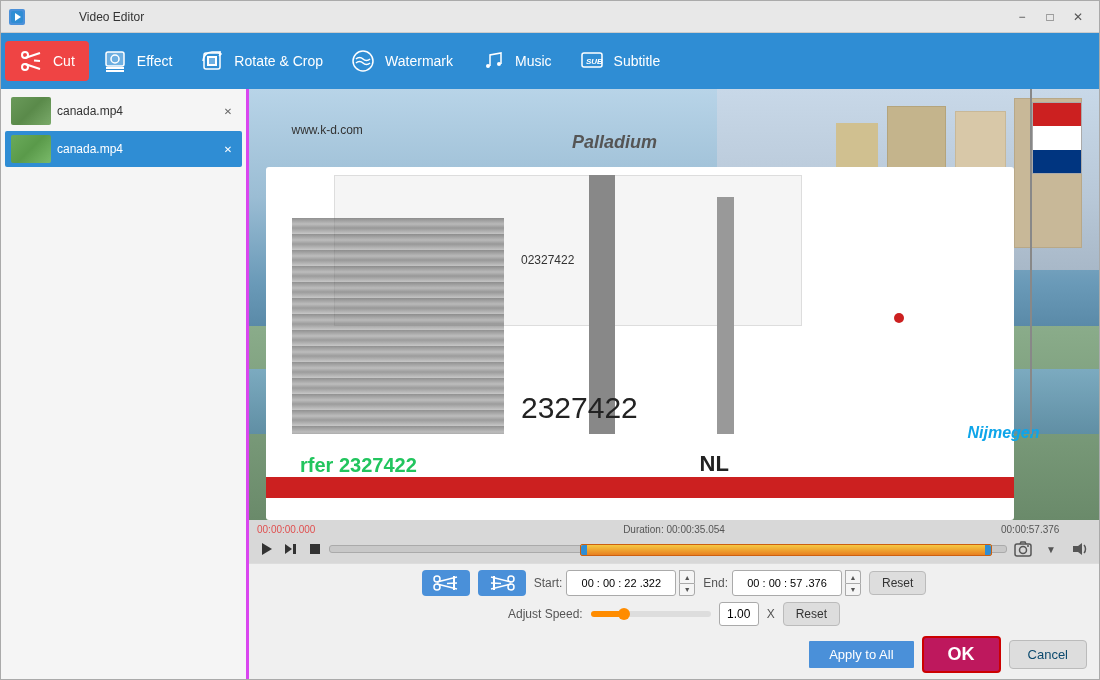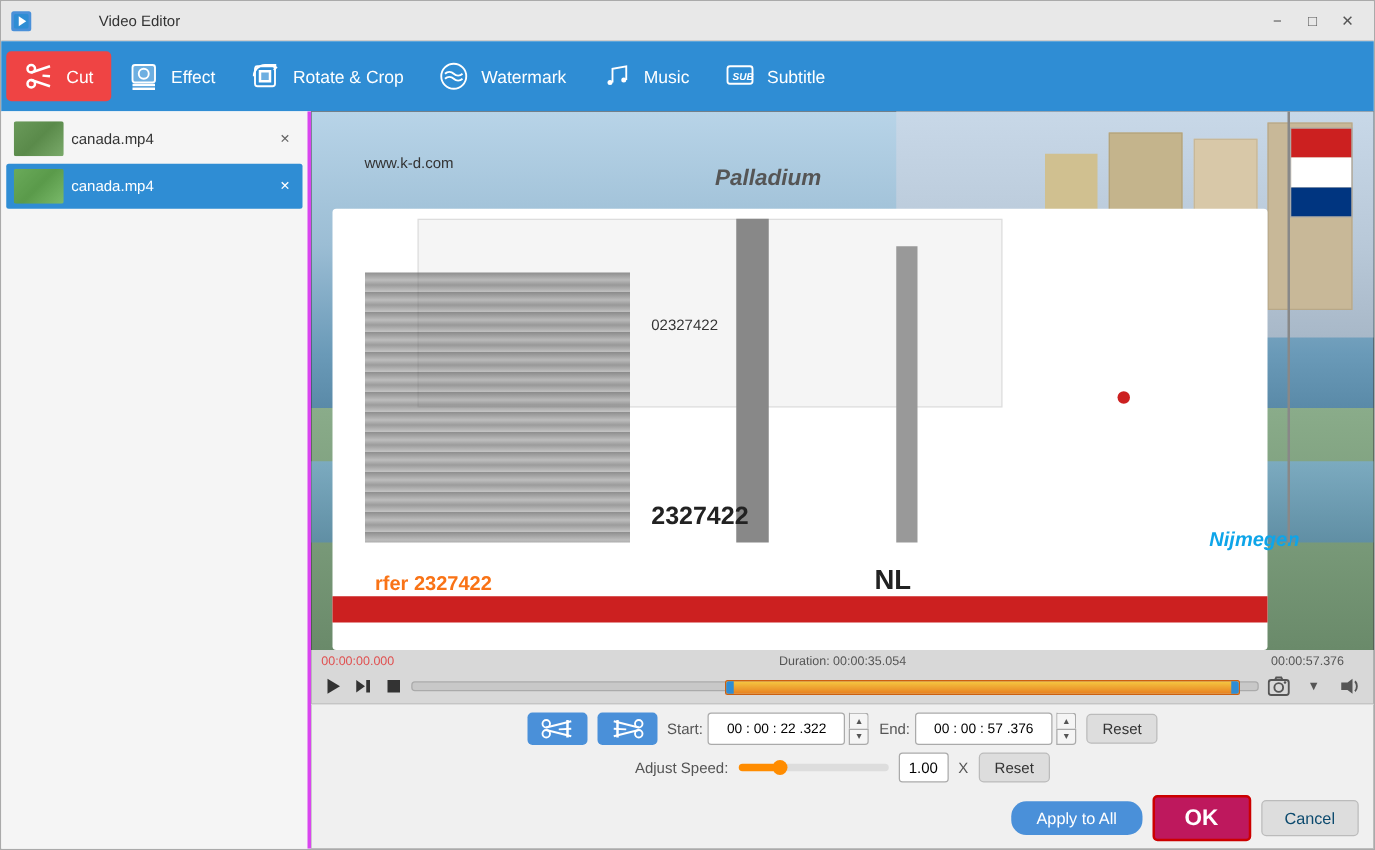--- a/index.html
+++ b/index.html
@@ -60,21 +60,21 @@
     .reset-btn { background: #ddd; border: 1px solid #bbb; border-radius: 4px; cursor: pointer; padding: 4px 12px; font-size: 12px; color: #333; }
 
     .speed-row { display: flex; align-items: center; justify-content: center; gap: 8px; margin-bottom: 6px; }
     .speed-label { font-size: 12px; color: #555; }
     .speed-slider { width: 120px; height: 6px; background: linear-gradient(90deg, #ff8c00 0%, #ff8c00 30%, #ddd 30%); border-radius: 3px; position: relative; cursor: pointer; }
     .speed-slider-thumb { position: absolute; left: 28%; top: 50%; transform: translate(-50%, -50%); width: 12px; height: 12px; background: #ff8c00; border-radius: 50%; cursor: grab; }
     .speed-value { width: 40px; height: 24px; border: 1px solid #aaa; border-radius: 3px; font-size: 12px; text-align: center; background: white; display: flex; align-items: center; justify-content: center; }
     .speed-x { font-size: 12px; color: #555; }
 
     .action-row { display: flex; align-items: center; justify-content: flex-end; gap: 8px; padding-top: 4px; }
-    .apply-btn { background: #4a90d9; border: none; border-radius: 12px; cursor: pointer; padding: 6px 20px; font-size: 13px; color: white; }
+    .apply-btn { background: #4a90d9; border: none; border-radius: 1px; cursor: pointer; padding: 6px 20px; font-size: 13px; color: white; }
     .ok-btn { background: #be185d; border: 2px solid #cc0000; border-radius: 4px; cursor: pointer; padding: 6px 24px; font-size: 18px; color: white; font-weight: bold; }
     .cancel-btn { background: #ddd; border: 1px solid #bbb; border-radius: 4px; cursor: pointer; padding: 6px 18px; font-size: 13px; color: #0c4a6e; }
   </style>
 </head>
 <body>
 
 <div class="window">
 
   <div class="title-bar">
     <div class="title-bar-icon">
@@ -199,43 +199,43 @@
 
           <div style="position:absolute;bottom:45%;left:10%;width:55%;height:35%;background:#f5f5f5;border:1px solid #ddd;"></div>
 
           <div style="position:absolute;bottom:20%;left:5%;width:25%;height:50%;background:repeating-linear-gradient(180deg,#555 0px,#777 3px,#999 6px,#666 10px,#888 13px,#aaa 16px);opacity:0.65;"></div>
 
           <div style="position:absolute;bottom:20%;left:40%;width:3%;height:60%;background:#888;"></div>
           <div style="position:absolute;bottom:20%;left:55%;width:2%;height:55%;background:#999;"></div>
 
           <div class="red-dot" style="position:absolute;top:52%;right:23%;width:10px;height:10px;background:#cc2020;border-radius:50%;"></div>
 
-          <div style="position:absolute;bottom:22%;left:32%;font-size:20px;font-weight:bold;color:#222;font-family:Arial;">2327422</div>
-          <div style="position:absolute;bottom:10%;left:6%;font-size:16px;font-weight:bold;color:#f97316;font-family:Arial;">rfer 2327422</div>
+          <div style="position:absolute;bottom:22%;left:32%;font-size:30px;font-weight:normal;color:#222;font-family:Arial;">2327422</div>
+          <div style="position:absolute;bottom:10%;left:6%;font-size:20px;font-weight:bold;color:#22c55e;font-family:Arial;">rfer 2327422</div>
           <div style="position:absolute;bottom:10%;left:53%;font-size:22px;font-weight:bold;color:#222;font-family:Arial;">NL</div>
           <div style="position:absolute;bottom:18%;right:7%;font-size:16px;font-weight:bold;color:#0ea5e9;font-family:Arial;font-style:italic;">Nijmegen</div>
           <div style="position:absolute;top:8%;left:5%;font-size:12px;color:#333;font-family:Arial;">www.k-d.com</div>
           <div style="position:absolute;top:10%;left:38%;font-size:18px;font-weight:bold;color:#555;font-family:Arial;font-style:italic;">Palladium</div>
           <div style="position:absolute;top:38%;left:32%;font-size:12px;color:#333;font-family:Arial;">02327422</div>
 
           <div style="position:absolute;top:3%;right:2%;width:50px;height:72px;display:flex;flex-direction:column;border:1px solid #aaa;">
             <div style="height:33%;background:#cc2020;"></div>
             <div style="height:34%;background:white;"></div>
             <div style="height:33%;background:#003580;"></div>
           </div>
 
           <div style="position:absolute;top:0;right:calc(2% + 50px);width:2px;height:80%;background:#888;"></div>
         </div>
       </div>
 
       <div style="background:#d8d8d8;padding:4px 8px 2px 8px;">
         <div style="display:flex;align-items:center;margin-bottom:2px;">
           <span style="font-size:10px;color:#e05050;white-space:nowrap;min-width:90px;">00:00:00.000</span>
           <span style="flex:1;text-align:center;font-size:10px;color:#555;">Duration: 00:00:35.054</span>
-          <span style="font-size:10px;color:#555;white-space:nowrap;min-width:90px;text-align:center;">00:00:57.376</span>
+          <span style="font-size:10px;color:#555;white-space:nowrap;min-width:90px;text-align:left;">00:00:57.376</span>
         </div>
 
         <div style="display:flex;align-items:center;gap:4px;">
 
           <button class="play-btn">
             <svg viewBox="0 0 16 16" fill="#333">
                 <polygon points="3,2 13,8 3,14"></polygon>
               </svg>
           </button>
 

